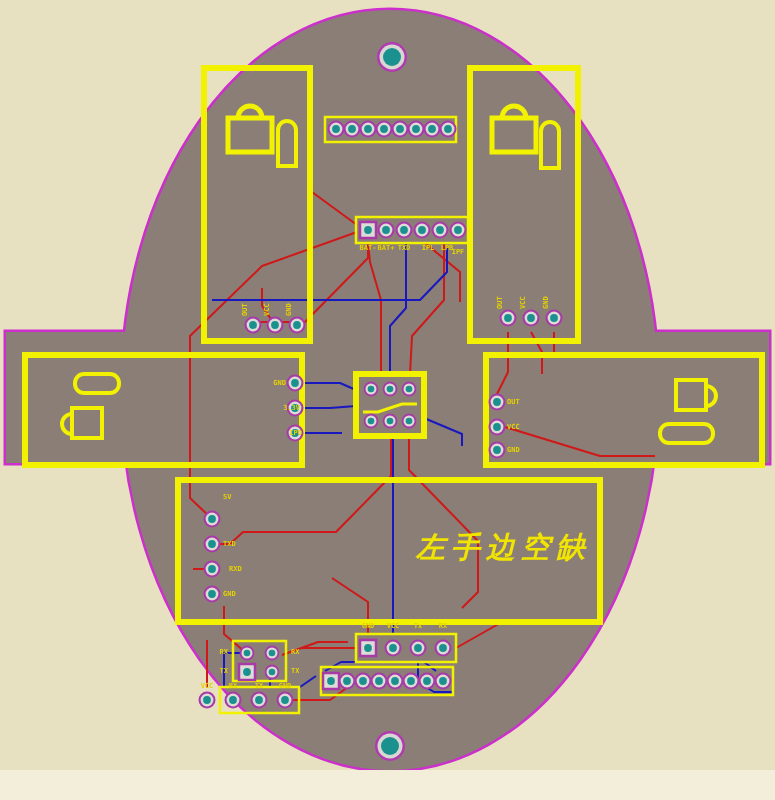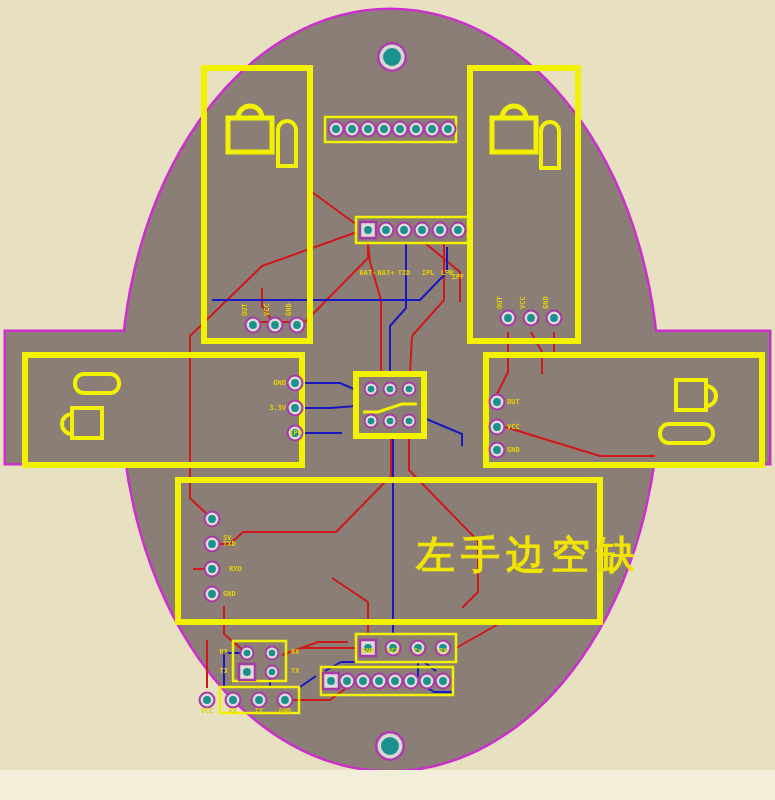--- a/index.html
+++ b/index.html
@@ -1,24 +1,24 @@
 <!DOCTYPE html>
 <html><head>
 <meta charset="utf-8">
 <style>
   html,body{margin:0;padding:0;background:#e7e1c1;}
   #stage{position:relative;width:775px;height:800px;background:#e7e1c1;overflow:hidden;
          font-family:"DejaVu Sans Mono","Liberation Mono",monospace;}
   #pcb-svg{position:absolute;left:0;top:0;}
   .lab{position:absolute;font-size:7px;font-weight:bold;color:#e6d200;white-space:nowrap;line-height:8px;}
-  .lab-c{transform:translateX(-50%);margin-top:25px;}
+  .lab-c{transform:translateX(-50%);}
   .lab-v{transform:rotate(-90deg);transform-origin:0 100%;height:8px;}
   .lab-r{text-align:right;}
-  .note{position:absolute;left:416px;top:528px;font-size:39px;font-weight:bold;color:#f0e400;
-        letter-spacing:6px;font-family:"DejaVu Sans","Liberation Sans",sans-serif;}
+  .note{position:absolute;left:416px;top:528px;font-size:29px;font-weight:bold;color:#f0e400;
+        letter-spacing:6px;font-family:"DejaVu Sans","Liberation Sans",sans-serif;font-style:italic;}
   .wm-strip{position:absolute;left:0;top:770px;width:775px;height:30px;background:#f3eed9;}
 </style>
 </head>
 <body>
 
 <div id="stage">
 
 <svg id="pcb-svg" width="775" height="800" viewBox="0 0 775 800">
   <defs>
     <g id="padR">
@@ -222,28 +222,28 @@
 
 <span class="lab lab-v" style="left:249px;top:308px">OUT</span>
 <span class="lab lab-v" style="left:271px;top:308px">VCC</span>
 <span class="lab lab-v" style="left:293px;top:308px">GND</span>
 
 <span class="lab lab-v" style="left:504px;top:301px">OUT</span>
 <span class="lab lab-v" style="left:527px;top:301px">VCC</span>
 <span class="lab lab-v" style="left:550px;top:301px">GND</span>
 
 <span class="lab lab-r" style="left:250px;top:379px;width:36px">GND</span>
-<span class="lab lab-r" style="left:250px;top:404px;width:36px">3.3V</span>
+<span class="lab lab-r" style="left:264px;top:404px;width:36px">3.3V</span>
 <span class="lab lab-r" style="left:266px;top:429px;width:36px">IPO</span>
 
 <span class="lab" style="left:507px;top:398px">OUT</span>
 <span class="lab" style="left:507px;top:423px">VCC</span>
 <span class="lab" style="left:507px;top:446px">GND</span>
 
-<span class="lab" style="left:223px;top:534px">5V</span>
+<span class="lab" style="left:223px;top:493px">5V</span>
 <span class="lab" style="left:223px;top:540px">TXD</span>
 <span class="lab" style="left:229px;top:565px">RXD</span>
 <span class="lab" style="left:223px;top:590px">GND</span>
 
 <span class="lab lab-c" style="left:368px;top:622px">GND</span>
 <span class="lab lab-c" style="left:393px;top:622px">VCC</span>
 <span class="lab lab-c" style="left:418px;top:622px">Tx</span>
 <span class="lab lab-c" style="left:443px;top:622px">RX</span>
 
 <span class="lab lab-r" style="left:204px;top:648px;width:24px">RX</span>

